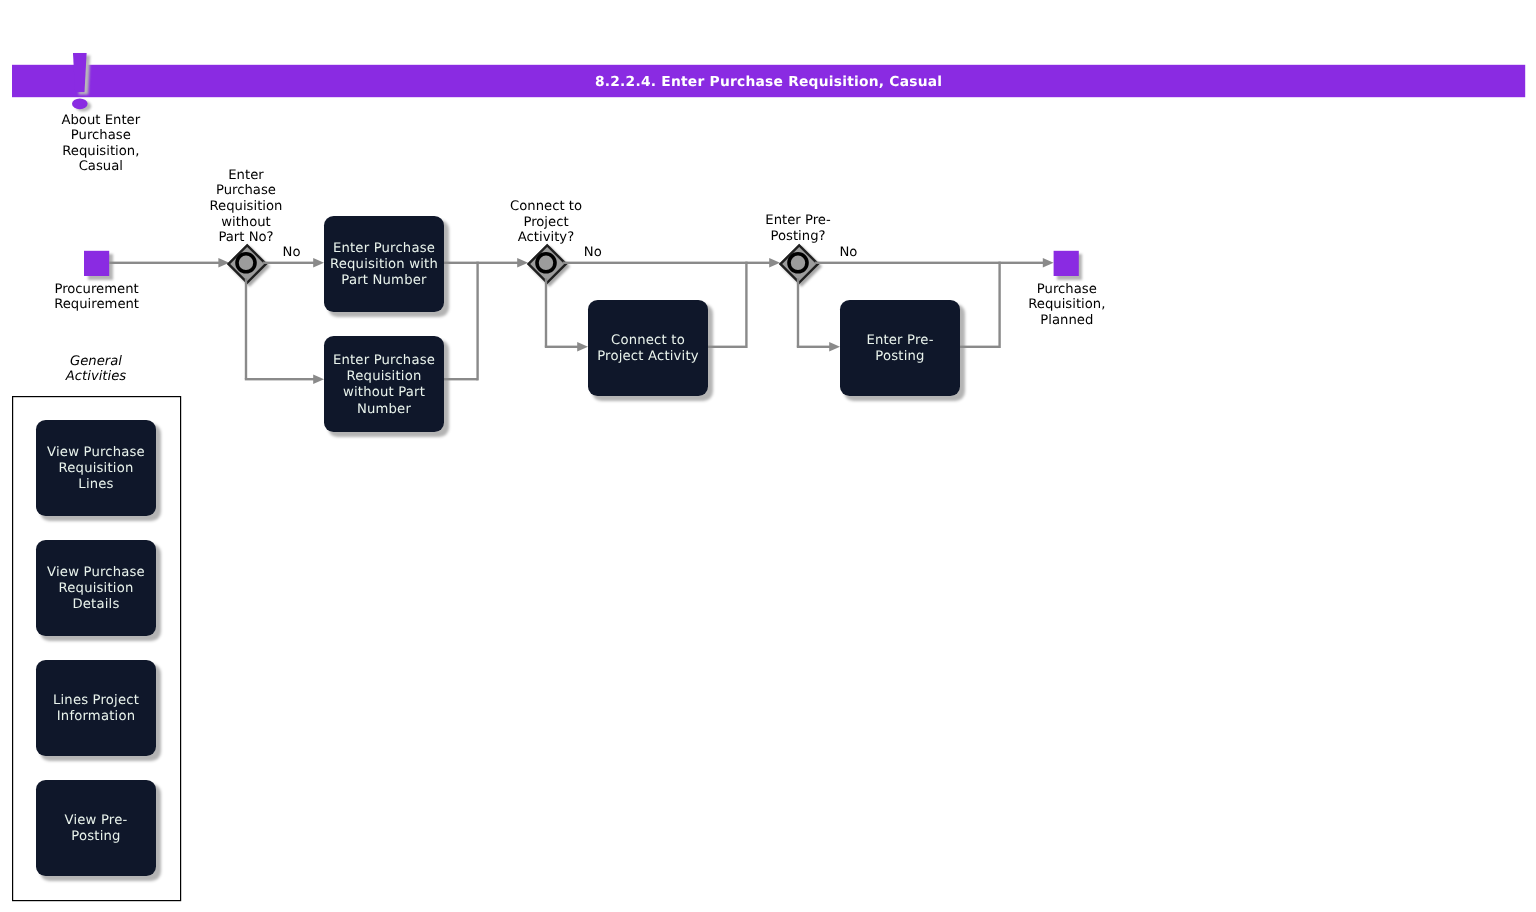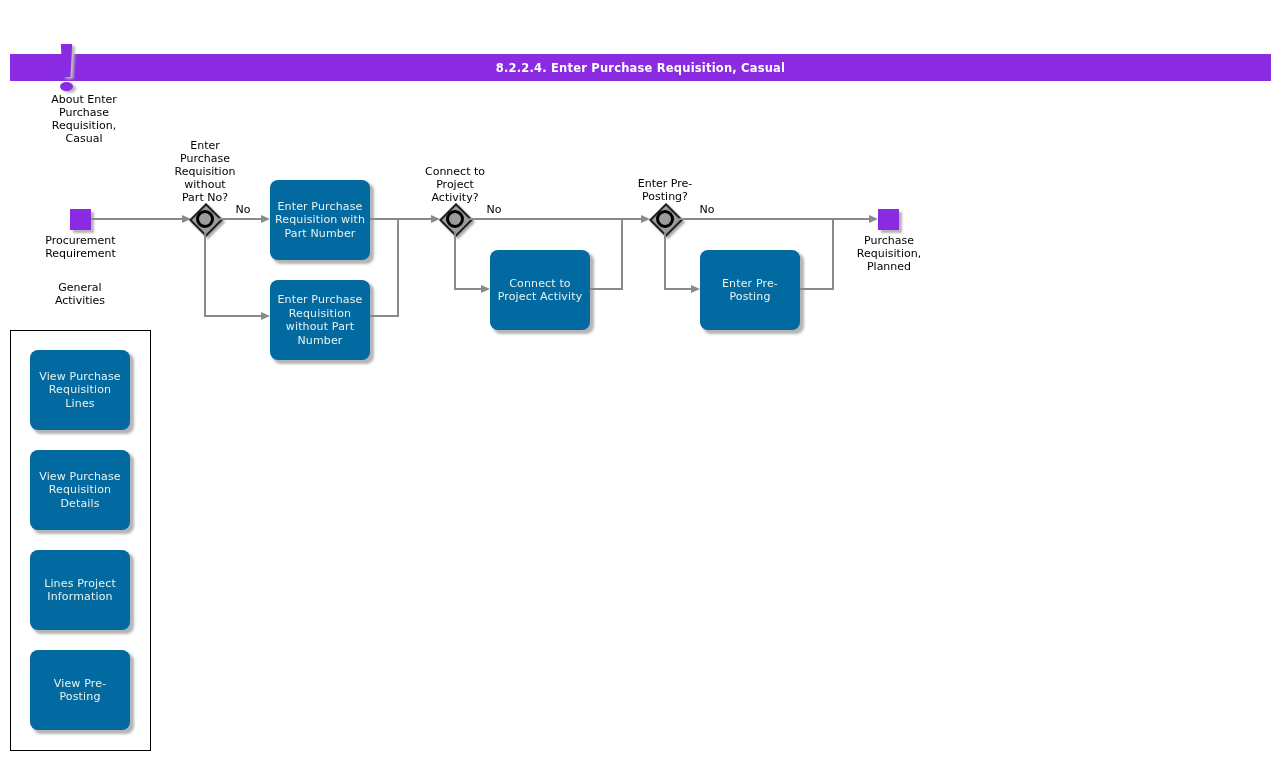--- a/index.html
+++ b/index.html
@@ -13,21 +13,21 @@
 
   
   .lbl{position:absolute;font-size:11px;line-height:13px;color:#000;text-align:center;
        white-space:pre-line;}
 
   
   .event{position:absolute;width:21px;height:21px;background:#8A2BE2;
          box-shadow:3px 3px 2px #b4b4b4;}
 
   
-  .task{position:absolute;width:100px;height:80px;background:#0369a1;border-radius:8px;
+  .task{position:absolute;width:100px;height:80px;background:#0f172a;border-radius:8px;
         box-shadow:3.5px 3.5px 2.5px #b4b4b4;color:#E9F3EC;font-size:11px;line-height:13.5px;
         display:flex;align-items:center;justify-content:center;text-align:center;
         white-space:pre-line;padding:0 4px;box-sizing:border-box;letter-spacing:.15px;cursor:pointer;}
 
   
   .gateway{position:absolute;width:30px;height:30px;filter:drop-shadow(2.5px 2.5px 1px #a8a8a8);}
   .gateway .diamond{position:absolute;left:4px;top:4px;width:20px;height:20px;background:#9c9c9c;
                     border:2px solid #1f1f1f;transform:rotate(45deg);}
   .gateway .ring{position:absolute;left:6px;top:6px;width:12px;height:12px;border:3px solid #000;
                  border-radius:50%;background:transparent;}
@@ -148,21 +148,21 @@
 Posting</div>
 
   <div class="h" style="left:800px;top:288px;width:33px;"></div>
   <div class="v" style="left:832px;top:218px;height:71.5px;"></div>
 
   <div class="event" style="left:878px;top:209px;"></div>
   <div class="lbl" style="left:829px;top:234px;width:120px;">Purchase
 Requisition,
 Planned</div>
 
-  <div class="lbl" style="left:30px;top:281px;width:100px;">General
+  <div class="lbl" style="left:30px;top:294px;width:100px;font-style:italic;">General
 Activities</div>
   <div class="ga-box"></div>
   <div class="task" style="left:30px;top:350px;">View Purchase
 Requisition Lines</div>
   <div class="task" style="left:30px;top:450px;">View Purchase
 Requisition
 Details</div>
   <div class="task" style="left:30px;top:550px;">Lines Project
 Information</div>
   <div class="task" style="left:30px;top:650px;">View Pre-Posting</div>

